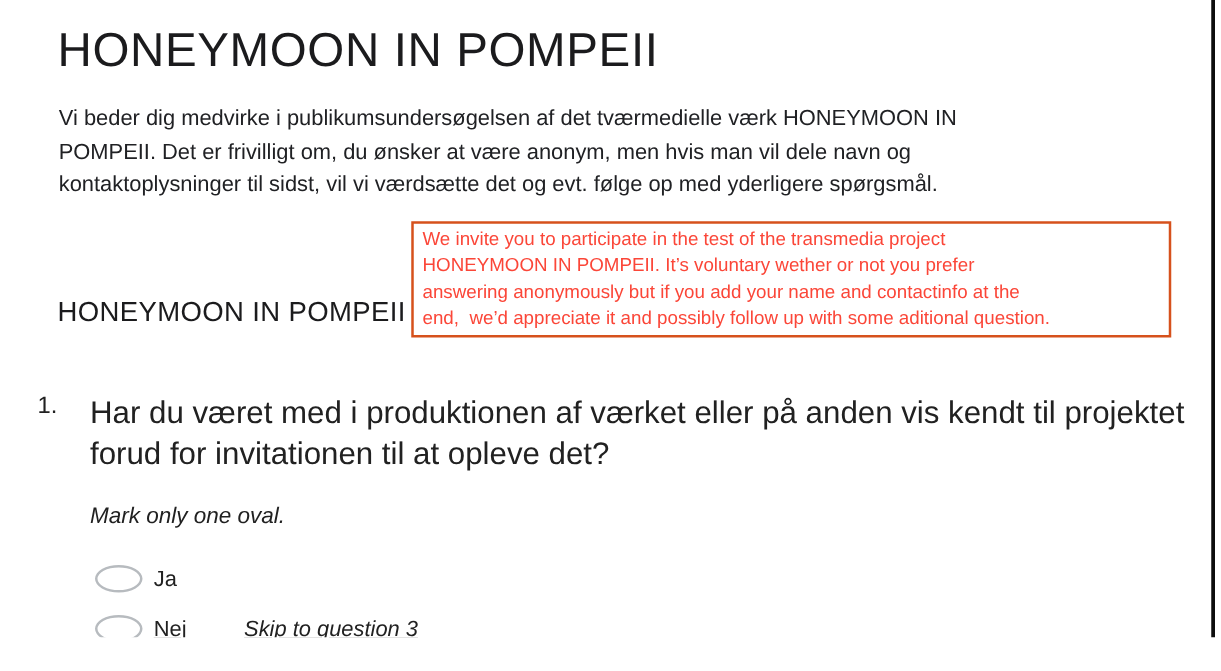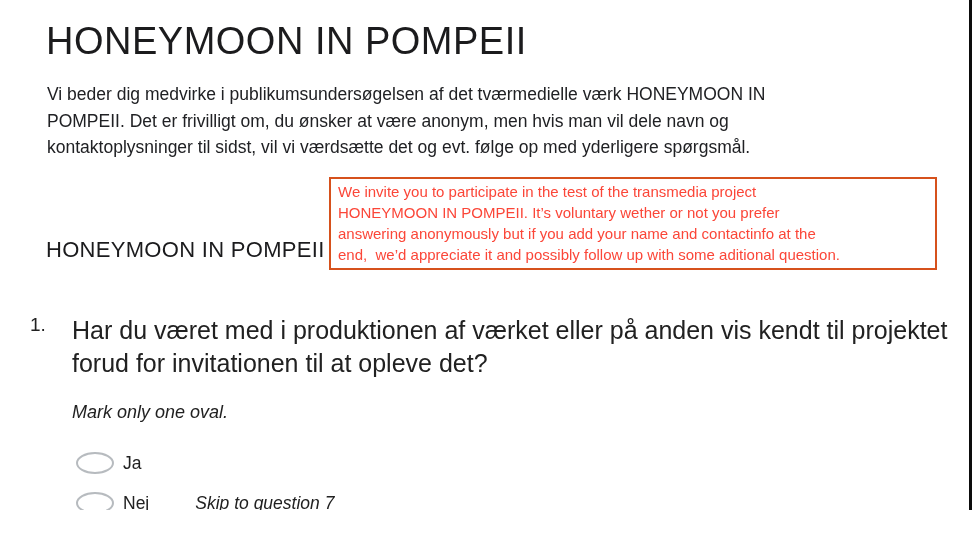--- a/index.html
+++ b/index.html
@@ -128,18 +128,18 @@
 
 
   <div class="option-row row-ja">
     <span class="oval"></span>
     <span class="option-label">Ja</span>
   </div>
 
   <div class="option-row row-nej">
     <span class="oval"></span>
     <span class="option-label">Nej</span>
-    <span class="skip-note">Skip to question 7</span>
+    <span class="skip-note">Skip to question 3</span>
   </div>
 
   <div class="page-frame"></div>
 
 </div>
 
 </body></html>

